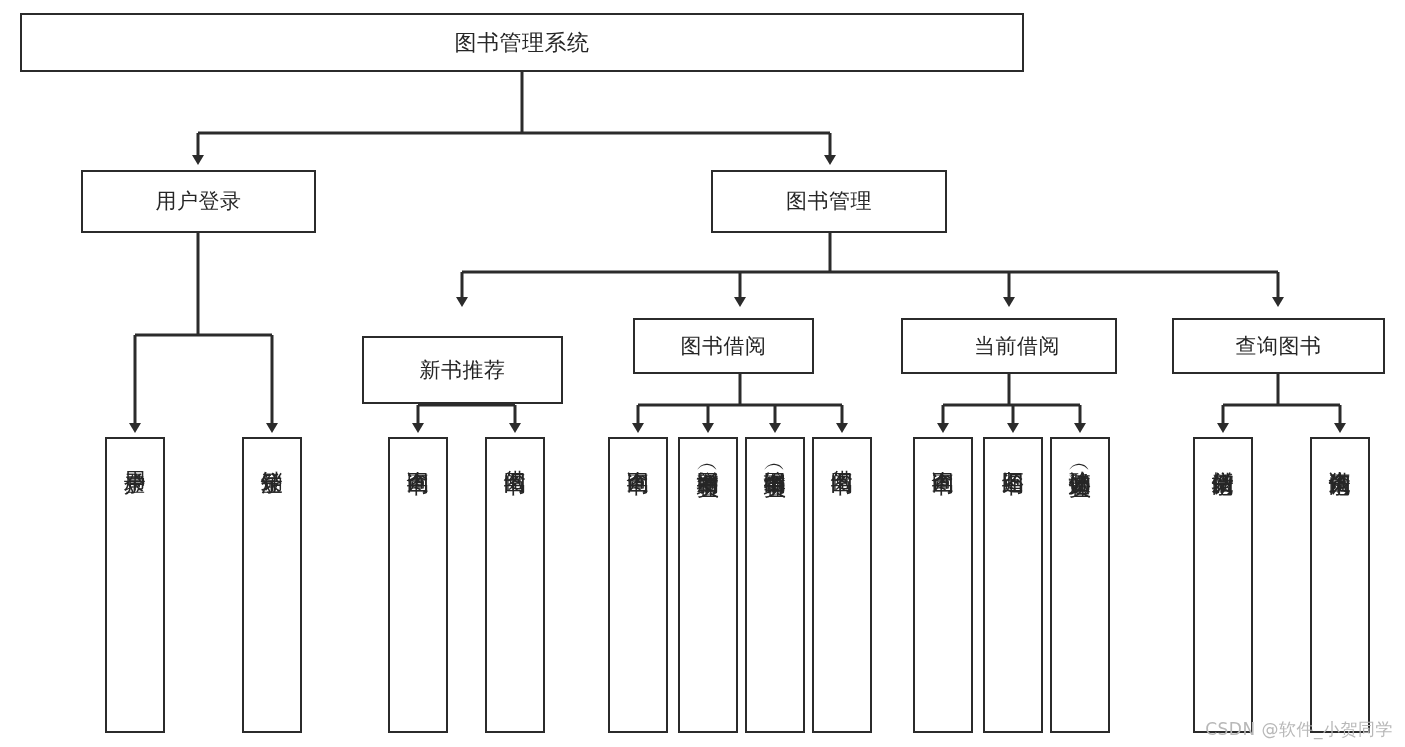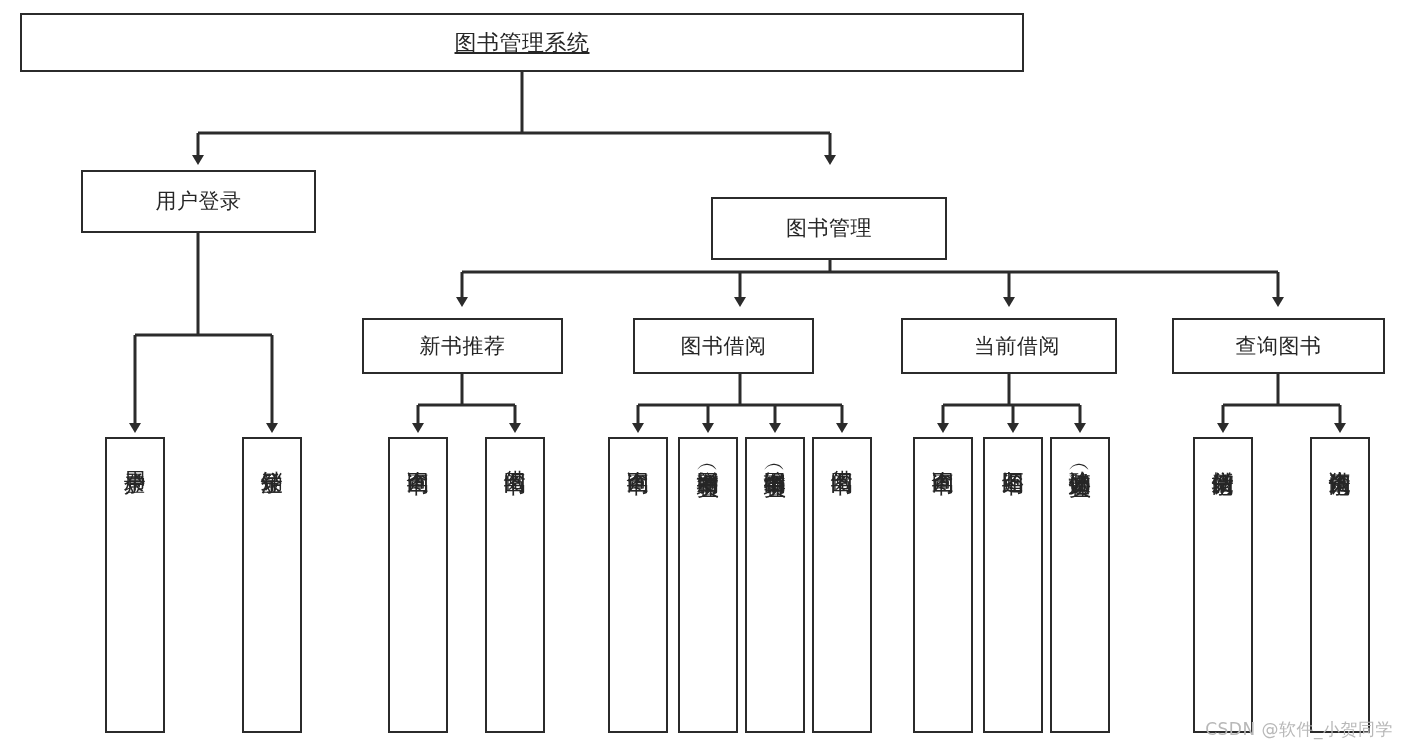--- a/index.html
+++ b/index.html
@@ -121,32 +121,32 @@
       <path d="M1013,405 L1013,424" marker-end="url(#arrow)"></path>
       <path d="M1080,405 L1080,424" marker-end="url(#arrow)"></path>
 
       <path d="M1278,374 L1278,405"></path>
       <path d="M1223,405 L1340,405"></path>
       <path d="M1223,405 L1223,424" marker-end="url(#arrow)"></path>
       <path d="M1340,405 L1340,424" marker-end="url(#arrow)"></path>
     </g>
   </svg>
 
-  <div class="node h-node root" style="left:20px; top:13px; width:1004px; height:59px;text-decoration:underline;">
+  <div class="node h-node root" style="left:20px; top:13px; width:1004px; height:59px;">
     <span class="node-label">图书管理系统</span>
   </div>
 
   <div class="node h-node" style="left:81px; top:170px; width:235px; height:63px;">
     <span class="node-label">用户登录</span>
   </div>
-  <div class="node h-node" style="left:711px; top:170px; width:236px; height:63px;margin-top:27px;">
+  <div class="node h-node" style="left:711px; top:170px; width:236px; height:63px;">
     <span class="node-label">图书管理</span>
   </div>
 
-  <div class="node h-node" style="left:362px; top:318px; width:201px; height:56px;">
+  <div class="node h-node" style="left:362px; top:336px; width:201px; height:68px;">
     <span class="node-label">新书推荐</span>
   </div>
   <div class="node h-node" style="left:633px; top:318px; width:181px; height:56px;">
     <span class="node-label">图书借阅</span>
   </div>
   <div class="node h-node" style="left:901px; top:318px; width:216px; height:56px;padding-left:16px;">
     <span class="node-label">当前借阅</span>
   </div>
   <div class="node h-node" style="left:1172px; top:318px; width:213px; height:56px;">
     <span class="node-label">查询图书</span>

